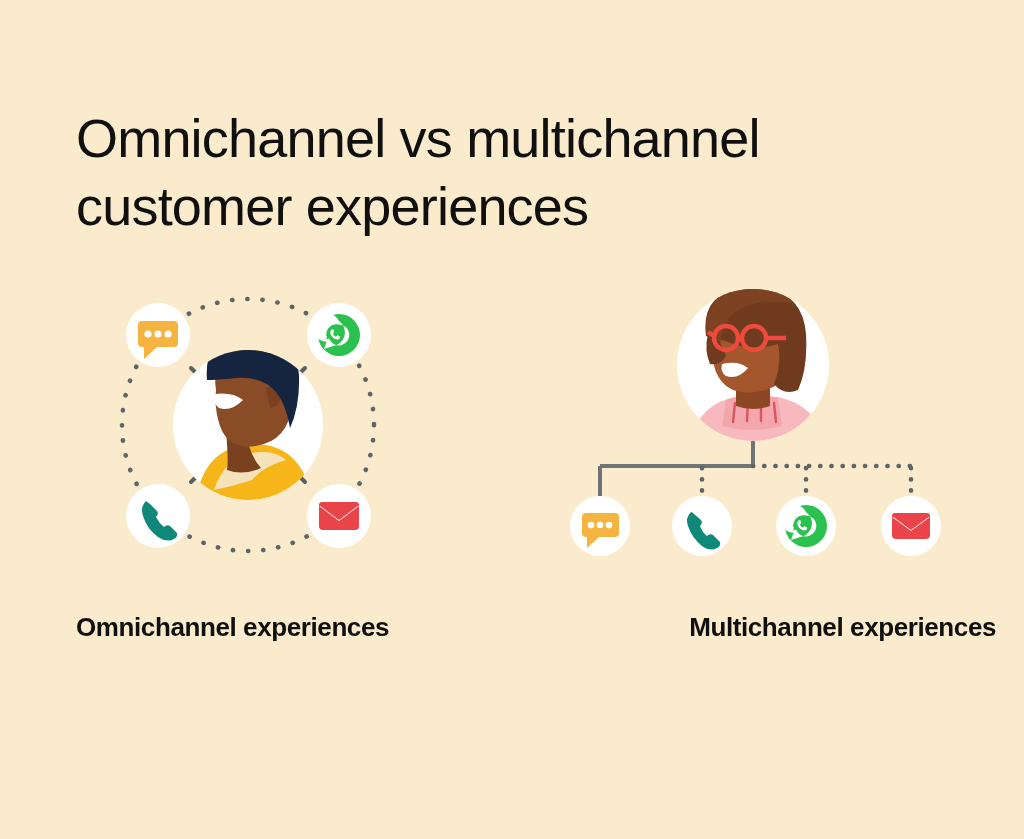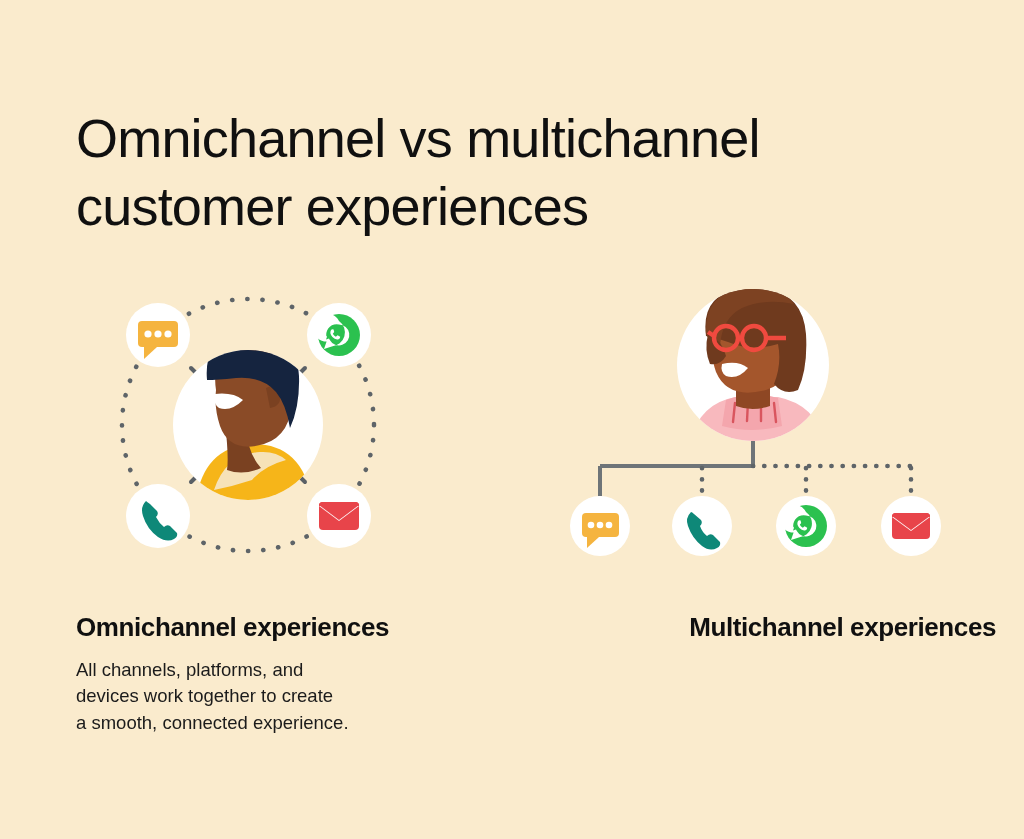--- a/index.html
+++ b/index.html
@@ -253,22 +253,19 @@
             <path d="M892 255 l19 14 l19 -14 z" fill="#FFFFFF" opacity="0.95"></path>
             <path d="M892 254 l19 14 l19 -14 l0 -1 a4 4 0 0 0 -4 -2 l-30 0 a4 4 0 0 0 -4 2 z" fill="#E8444A"></path>
           </g>
         </g>
       </g>
     </svg>
   </div>
 
   <div class="col-caption left">
     <div class="caption-head">Omnichannel experiences</div>
-    <p class="caption-body">All channels, platforms, and
-devices work together to create
-a smooth, connected experience.</p>
   </div>
 
   <div class="col-caption right">
     <div class="caption-head">Multichannel experiences</div>
   </div>
 
 </div>
 
 </body></html>

